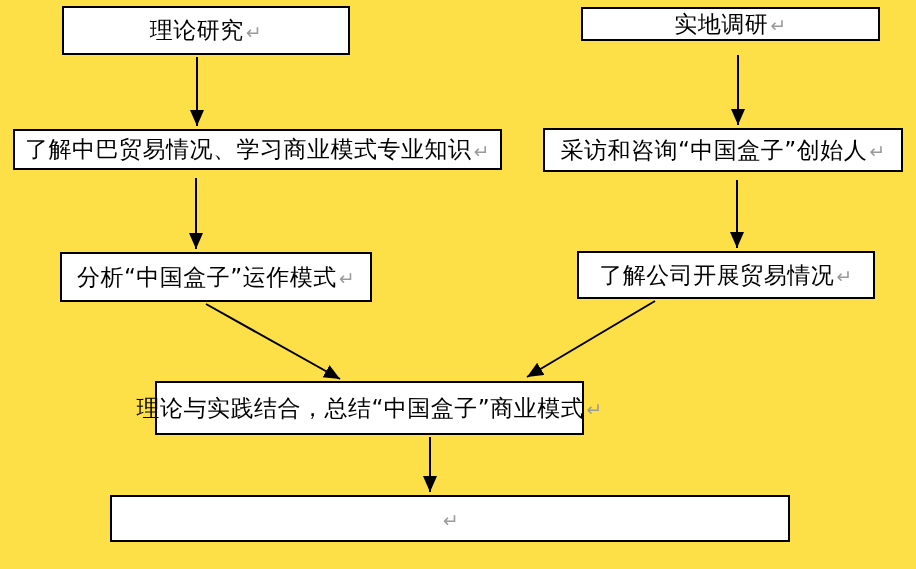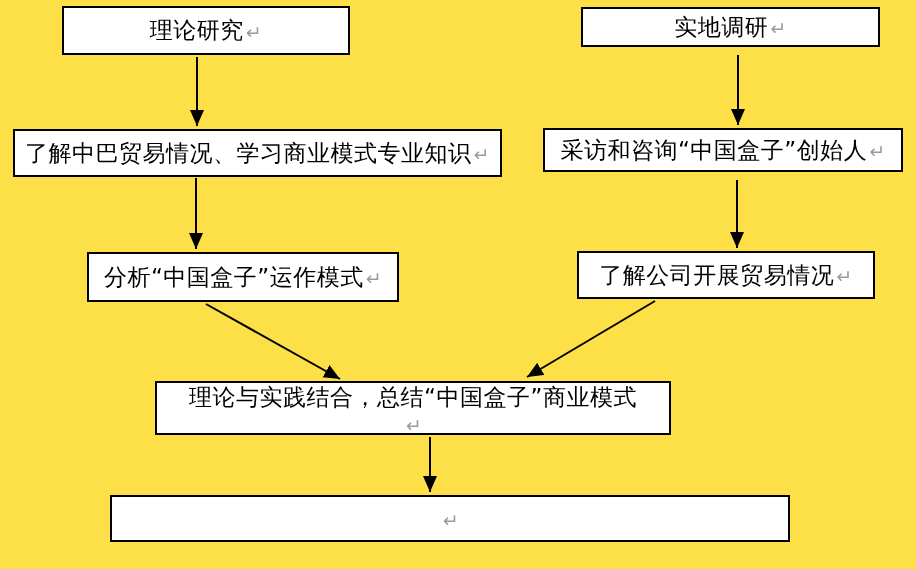--- a/index.html
+++ b/index.html
@@ -40,26 +40,26 @@
     color: #000000;
   }
   .node .ret {
     color: #9b9b9b;
     font-size: 0.82em;
     margin-left: 2px;
     transform: translateY(1px);
   }
   
   .n-theory     { left: 62px;  top: 6px;   width: 288px; height: 49px; }
-  .n-field      { left: 581px; top: 7px;   width: 299px; height: 40px; }
-  .n-learn      { left: 13px;  top: 129px; width: 489px; height: 48px; }
+  .n-field      { left: 581px; top: 7px;   width: 299px; height: 34px; }
+  .n-learn      { left: 13px;  top: 129px; width: 489px; height: 41px; }
   .n-interview  { left: 543px; top: 128px; width: 360px; height: 44px; }
-  .n-analyze    { left: 87px;  top: 252px; width: 312px; height: 50px; }
+  .n-analyze    { left: 60px;  top: 252px; width: 312px; height: 50px; }
   .n-understand { left: 577px; top: 251px; width: 298px; height: 48px; }
-  .n-combine    { left: 155px; top: 381px; width: 516px; height: 54px; flex-direction: column; }
+  .n-combine    { left: 155px; top: 381px; width: 429px; height: 54px; }
   .n-conclude   { left: 110px; top: 495px; width: 680px; height: 47px; }
 </style>
 </head>
 <body>
 
 <div class="canvas">
 
   <svg class="arrow-layer" width="916" height="569" viewBox="0 0 916 569" xmlns="http://www.w3.org/2000/svg">
     <defs>
       <marker id="ah" markerUnits="userSpaceOnUse" markerWidth="18" markerHeight="16" refX="16" refY="7" orient="auto">

